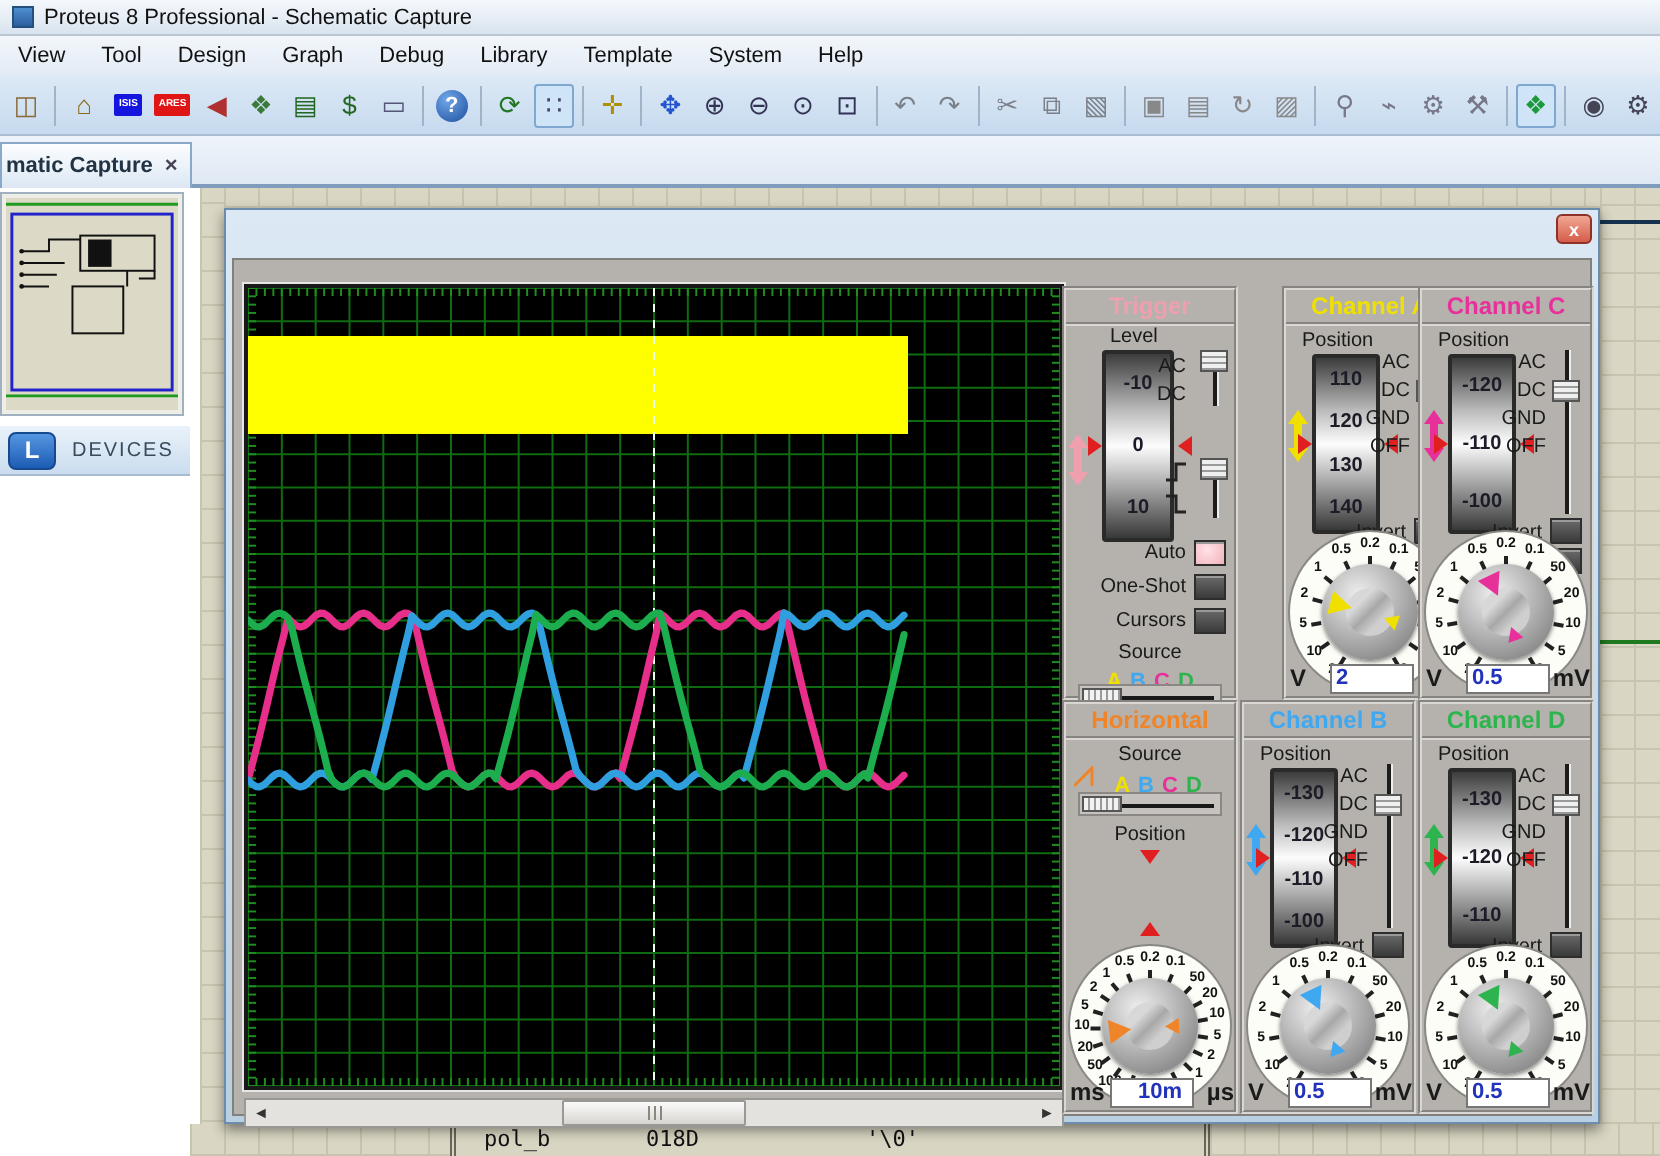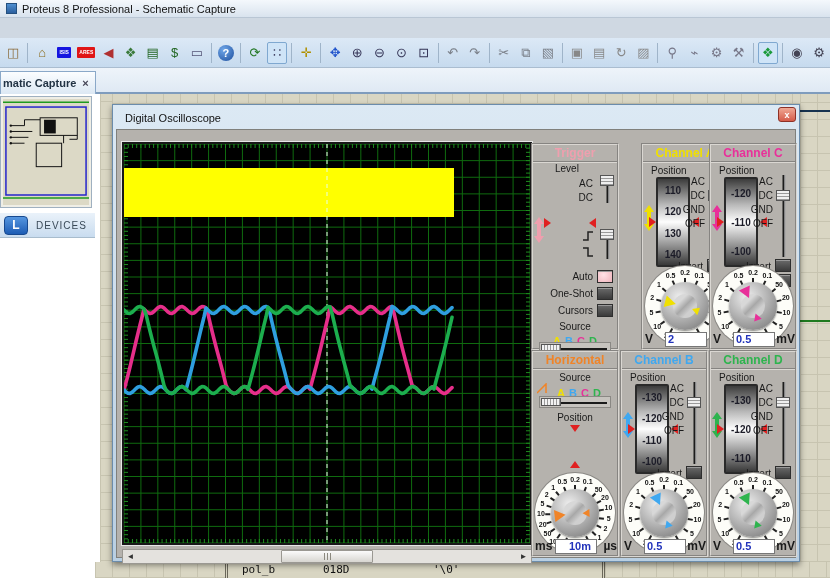--- a/index.html
+++ b/index.html
@@ -139,20 +139,31 @@
   .src-letters span { font-size:11px; font-weight:bold; margin:0 2px; }
 </style>
 </head>
 <body>
 <div id="stage">
 
 <div id="titlebar">
   <span id="app-icon"></span>
   <span>Proteus 8 Professional - Schematic Capture</span>
 </div>
+<div id="menubar">
+      <div class="menu-item">View</div>
+      <div class="menu-item">Tool</div>
+      <div class="menu-item">Design</div>
+      <div class="menu-item">Graph</div>
+      <div class="menu-item">Debug</div>
+      <div class="menu-item">Library</div>
+      <div class="menu-item">Template</div>
+      <div class="menu-item">System</div>
+      <div class="menu-item">Help</div>
+    </div>
 <div id="toolbar">
       <div class="tb-btn" style="color: rgb(138, 106, 58);">◫</div>
       <div class="tb-sep"></div>
       <div class="tb-btn" style="color: rgb(138, 106, 26);">⌂</div>
       <div class="tb-btn">
         <div class="tb-mini" style="background: rgb(21, 21, 224);">ISIS</div>
       </div>
       <div class="tb-btn">
         <div class="tb-mini" style="background: rgb(224, 21, 21);">ARES</div>
       </div>
@@ -235,23 +246,20 @@
 <div id="wire-green"></div>
 <div id="bottom-strip" class="sheet">
   <div id="watch-box">
         <div class="watch-cell" style="left: 14px;">pol_b</div>
         <div class="watch-cell" style="left: 95px;">018D</div>
         <div class="watch-cell" style="left: 205px;">'\0'</div>
       </div>
 </div>
 
 <div id="scope-window">
-  <div id="scope-titlebar">
-    <span>Digital Oscilloscope</span>
-  </div>
   <div id="scope-close">x</div>
   <div id="scope-body">
     <div id="display-wrap">
           <svg width="406" height="399">
             <line x1="0" y1="0" x2="0" y2="399" stroke="#0f6b0f" stroke-width="1"></line>
             <line x1="16.916666666666668" y1="0" x2="16.916666666666668" y2="399" stroke="#0f6b0f" stroke-width="1"></line>
             <line x1="33.833333333333336" y1="0" x2="33.833333333333336" y2="399" stroke="#0f6b0f" stroke-width="1"></line>
             <line x1="50.75" y1="0" x2="50.75" y2="399" stroke="#0f6b0f" stroke-width="1"></line>
             <line x1="67.66666666666667" y1="0" x2="67.66666666666667" y2="399" stroke="#0f6b0f" stroke-width="1"></line>
             <line x1="84.58333333333333" y1="0" x2="84.58333333333333" y2="399" stroke="#0f6b0f" stroke-width="1"></line>
@@ -705,20 +713,25 @@
       </div>
       <div class="sb-arrow">►</div>
     </div>
     <div id="controls" style="position: absolute; left: 414px; top: 13px; width: 266px; height: 414px;">
           <div class="panel" style="left: 0px; top: 0px;">
             <div class="phead" style="color: rgb(239, 159, 174);">Trigger</div>
             <div class="plabel" style="left: 22px; top: 18px;">Level</div>
             <div class="updown" style="left: 0px; top: 72px;"><svg width="12" height="26" viewBox="0 0 12 26">
                 <path d="M6 0 L11 7 H8 V19 H11 L6 26 L1 19 H4 V7 H1 Z" fill="#ef9fae"></path>
               </svg></div>
+            <div class="wheel" style="left: 18px; top: 30px; width: 36px; height: 96px;">
+              <span style="top: 16.6667%;">-10</span>
+              <span style="top: 50%;">0</span>
+              <span style="top: 83.3333%;">10</span>
+            </div>
             <div class="warrow l" style="left: 11px; top: 73px;"></div>
             <div class="warrow r" style="left: 56px; top: 73px;"></div>
             <div class="coupling">
               <span style="top: 33px; right: 24px;">AC</span>
               <span style="top: 47px; right: 24px;">DC</span>
             </div>
             <div class="cslider" style="left: 66px; top: 28px; height: 32px;">
               <div class="track"></div>
               <div class="cthumb" style="top: 2px;"></div>
             </div>

